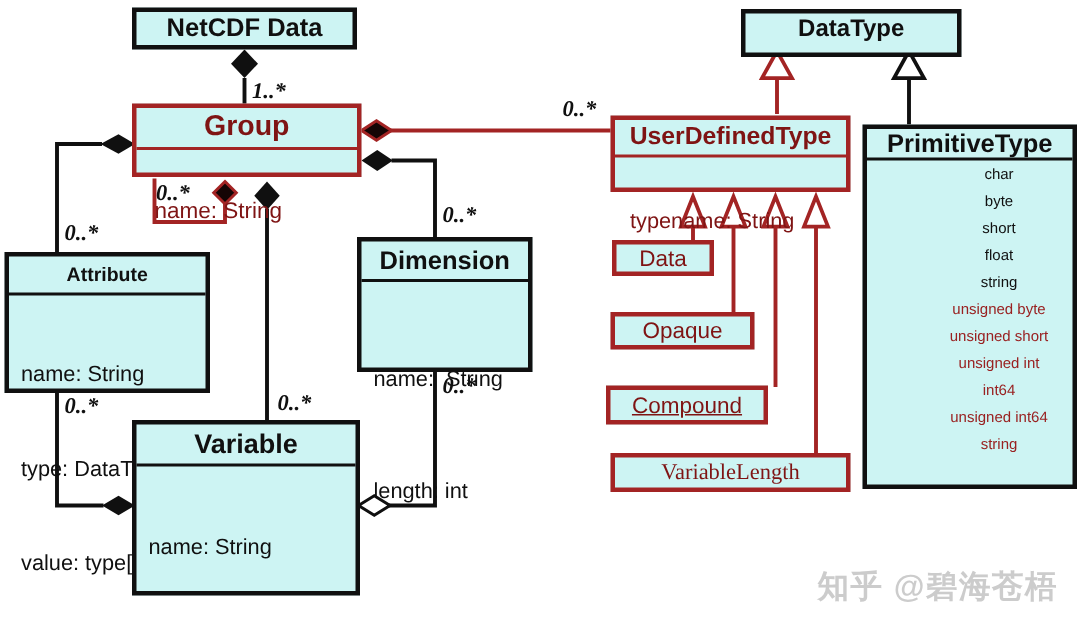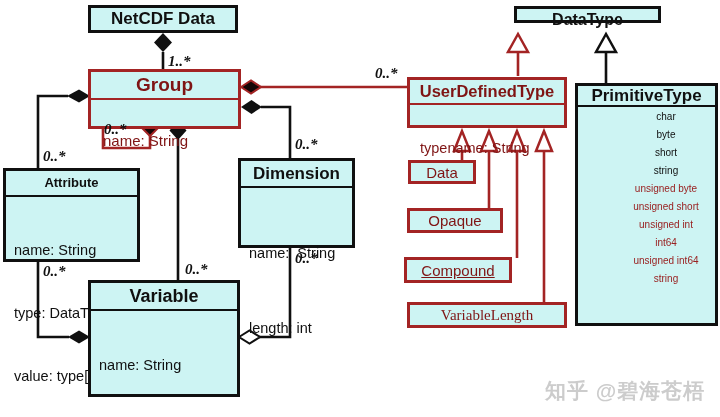--- a/index.html
+++ b/index.html
@@ -71,21 +71,21 @@
     <polygon points="462,131 454,151 470,151" fill="#ffffff" stroke="#a32424" stroke-width="2.5"></polygon>
     <polygon points="489,131 481,151 497,151" fill="#ffffff" stroke="#a32424" stroke-width="2.5"></polygon>
     <polygon points="517,131 509,151 525,151" fill="#ffffff" stroke="#a32424" stroke-width="2.5"></polygon>
     <polygon points="544,131 536,151 552,151" fill="#ffffff" stroke="#a32424" stroke-width="2.5"></polygon>
   </svg>
 
   <div class="box bblack" style="left:88px;top:5px;width:150px;height:28px;">
     <div class="title" style="font-size:17px;line-height:22px;">NetCDF Data</div>
   </div>
 
-  <div class="box bred" style="left:88px;top:69px;width:153px;height:60px;">
+  <div class="box bred" style="left:88px;top:69px;width:153px;height:49px;">
     <div class="title red-ink" style="font-size:19px;line-height:26px;">Group</div>
     <div class="attrs div-red red-ink" style="font-size:15px;line-height:16px;padding-left:12px;">
       <div>name: String</div>
     </div>
   </div>
 
   <div class="box bblack" style="left:3px;top:168px;width:137px;height:94px;">
     <div class="title" style="font-size:13px;line-height:24px;">Attribute</div>
     <div class="attrs div-black" style="font-size:14.5px;line-height:21px;">
       <div>name: String</div>
@@ -105,37 +105,38 @@
   <div class="box bblack" style="left:88px;top:280px;width:152px;height:117px;">
     <div class="title" style="font-size:18px;line-height:26px;">Variable</div>
     <div class="attrs div-black" style="font-size:14.5px;line-height:21px;padding-top:2px;">
       <div>name: String</div>
       
       
       
     </div>
   </div>
 
-  <div class="box bblack" style="left:514px;top:6px;width:147px;height:17px;">
+  <div class="box bblack" style="left:494px;top:6px;width:147px;height:32px;">
     <div class="title" style="font-size:16px;line-height:21px;">DataType</div>
   </div>
 
   <div class="box bred" style="left:407px;top:77px;width:160px;height:51px;">
     <div class="title red-ink" style="font-size:16.5px;line-height:23px;">UserDefinedType</div>
     <div class="attrs div-red red-ink" style="font-size:14.5px;line-height:17px;padding-left:10px;">
       <div>typename: String</div>
     </div>
   </div>
 
   <div class="box bblack" style="left:575px;top:83px;width:143px;height:243px;">
     <div class="title" style="font-size:17px;line-height:19px;">PrimitiveType</div>
     <div class="div-black" style="padding-top:1px;">
       <div class="prim-item">char</div>
       <div class="prim-item">byte</div>
       <div class="prim-item">short</div>
+      <div class="prim-item">float</div>
       <div class="prim-item">string</div>
       <div class="prim-item prim-red">unsigned byte</div>
       <div class="prim-item prim-red">unsigned short</div>
       <div class="prim-item prim-red">unsigned int</div>
       <div class="prim-item prim-red">int64</div>
       <div class="prim-item prim-red">unsigned int64</div>
       <div class="prim-item prim-red">string</div>
     </div>
   </div>
 

